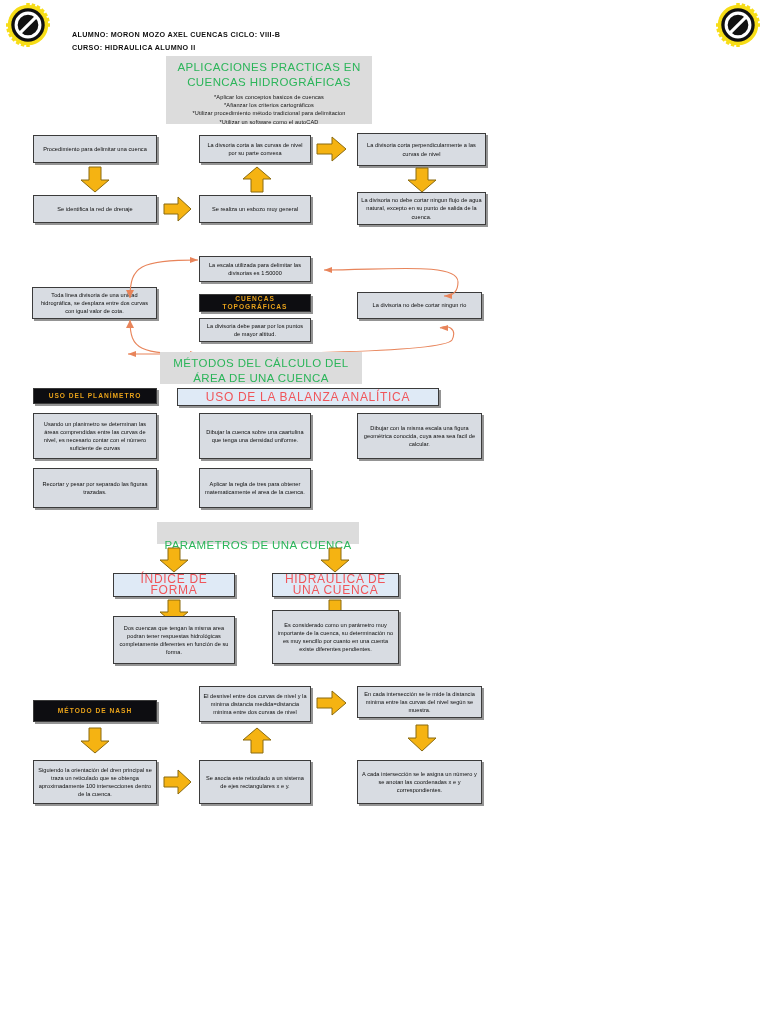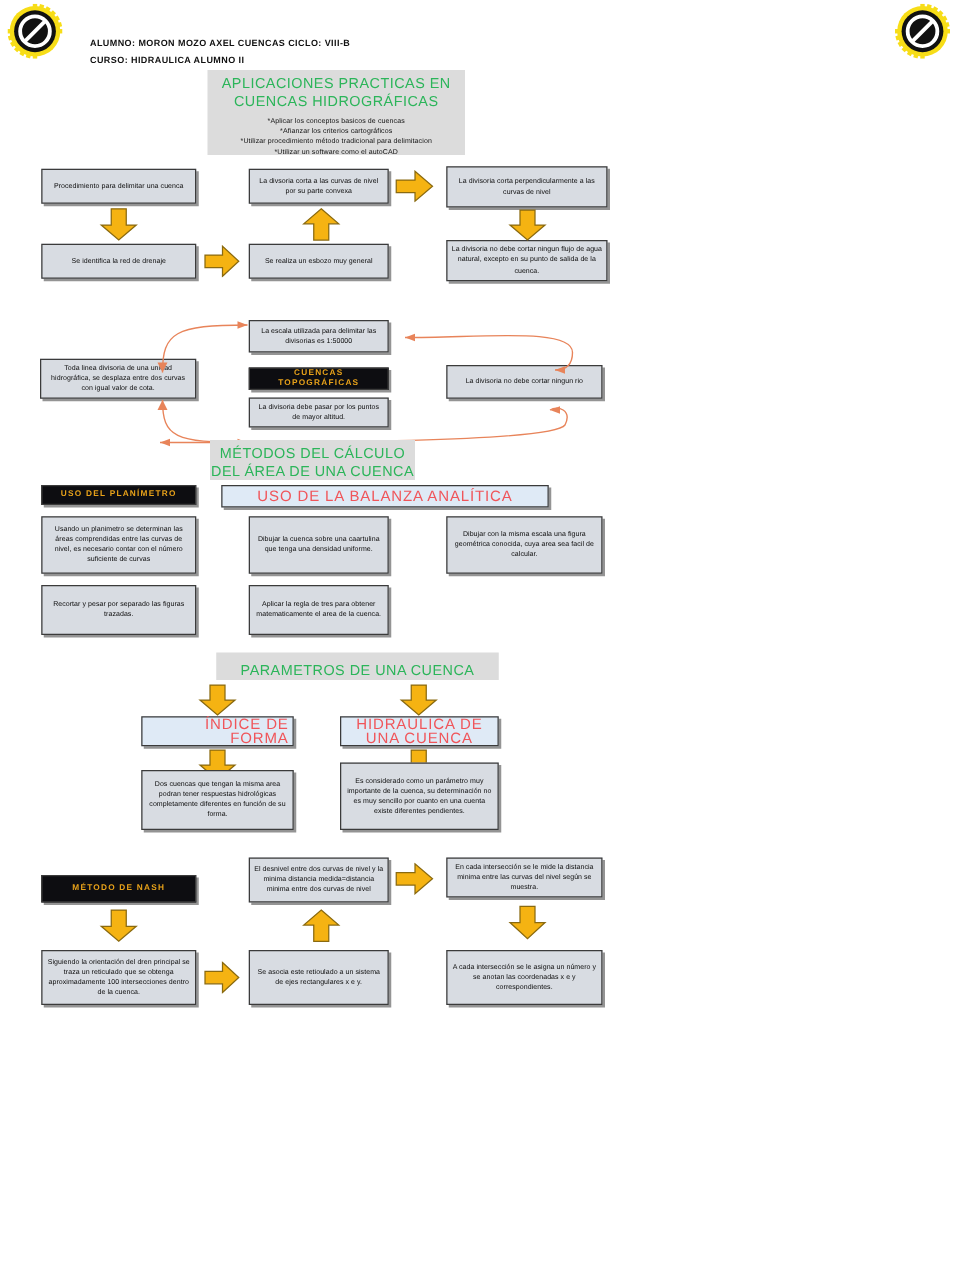--- a/index.html
+++ b/index.html
@@ -193,21 +193,21 @@
   </svg>
 </div>
 <div class="conn" style="left:122px;top:320px;width:345px;height:40px;">
   <svg viewBox="0 0 345 40">
     <path d="M6,34 C120,34 320,34 330,20 C336,8 324,4 318,8" fill="none" stroke="#e8845a" stroke-width="1.1"></path>
     <polygon points="6,34 14,31 14,37" fill="#e8845a"></polygon>
     <polygon points="318,8 326,5 326,11" fill="#e8845a"></polygon>
   </svg>
 </div>
 
-<div class="banner" style="left:168px;top:352px;width:164px;height:32px;line-height:15px;">
+<div class="banner" style="left:160px;top:352px;width:202px;height:32px;line-height:15px;">
   <div>MÉTODOS DEL CÁLCULO DEL ÁREA DE UNA CUENCA</div>
 </div>
 
 <div class="box dark" style="left:33px;top:388px;width:124px;height:16px;">
   <span>USO DEL PLANÍMETRO</span>
 </div>
 <div class="box pale" style="left:177px;top:388px;width:262px;height:18px;">
   <span>USO DE LA BALANZA ANALÍTICA</span>
 </div>
 
@@ -220,36 +220,36 @@
 <div class="box" style="left:199px;top:413px;width:112px;height:46px;">
   <span>Dibujar la cuenca sobre una caartulina que tenga una densidad uniforme.</span>
 </div>
 <div class="box" style="left:199px;top:468px;width:112px;height:40px;">
   <span>Aplicar la regla de tres para obtener matematicamente el area de la cuenca.</span>
 </div>
 <div class="box" style="left:357px;top:413px;width:125px;height:46px;">
   <span>Dibujar con la misma escala una figura geométrica conocida, cuya area sea facil de calcular.</span>
 </div>
 
-<div class="banner" style="left:157px;top:522px;width:226px;height:22px;padding-top:8px;margin-left:16px;">
+<div class="banner" style="left:157px;top:522px;width:202px;height:22px;padding-top:16px;">
   <div>PARAMETROS DE UNA CUENCA</div>
 </div>
 
 <div class="arrow" style="left:157px;top:547px;width:34px;height:26px;">
   <svg viewBox="0 0 34 26">
       <polygon points="11,1 23,1 23,13 31,13 17,25 3,13 11,13" fill="#f5b312" stroke="#8a6a10" stroke-width="1"></polygon>
     </svg>
 </div>
 <div class="arrow" style="left:318px;top:547px;width:34px;height:26px;">
   <svg viewBox="0 0 34 26">
       <polygon points="11,1 23,1 23,13 31,13 17,25 3,13 11,13" fill="#f5b312" stroke="#8a6a10" stroke-width="1"></polygon>
     </svg>
 </div>
 
-<div class="box pale" style="left:113px;top:573px;width:122px;height:24px;text-align:right;">
+<div class="box pale" style="left:113px;top:573px;width:122px;height:24px;">
   <span>ÍNDICE DE FORMA</span>
 </div>
 <div class="box pale" style="left:272px;top:573px;width:127px;height:24px;">
   <span>HIDRAULICA DE UNA CUENCA</span>
 </div>
 
 <div class="arrow" style="left:157px;top:599px;width:34px;height:26px;">
   <svg viewBox="0 0 34 26">
       <polygon points="11,1 23,1 23,13 31,13 17,25 3,13 11,13" fill="#f5b312" stroke="#8a6a10" stroke-width="1"></polygon>
     </svg>

